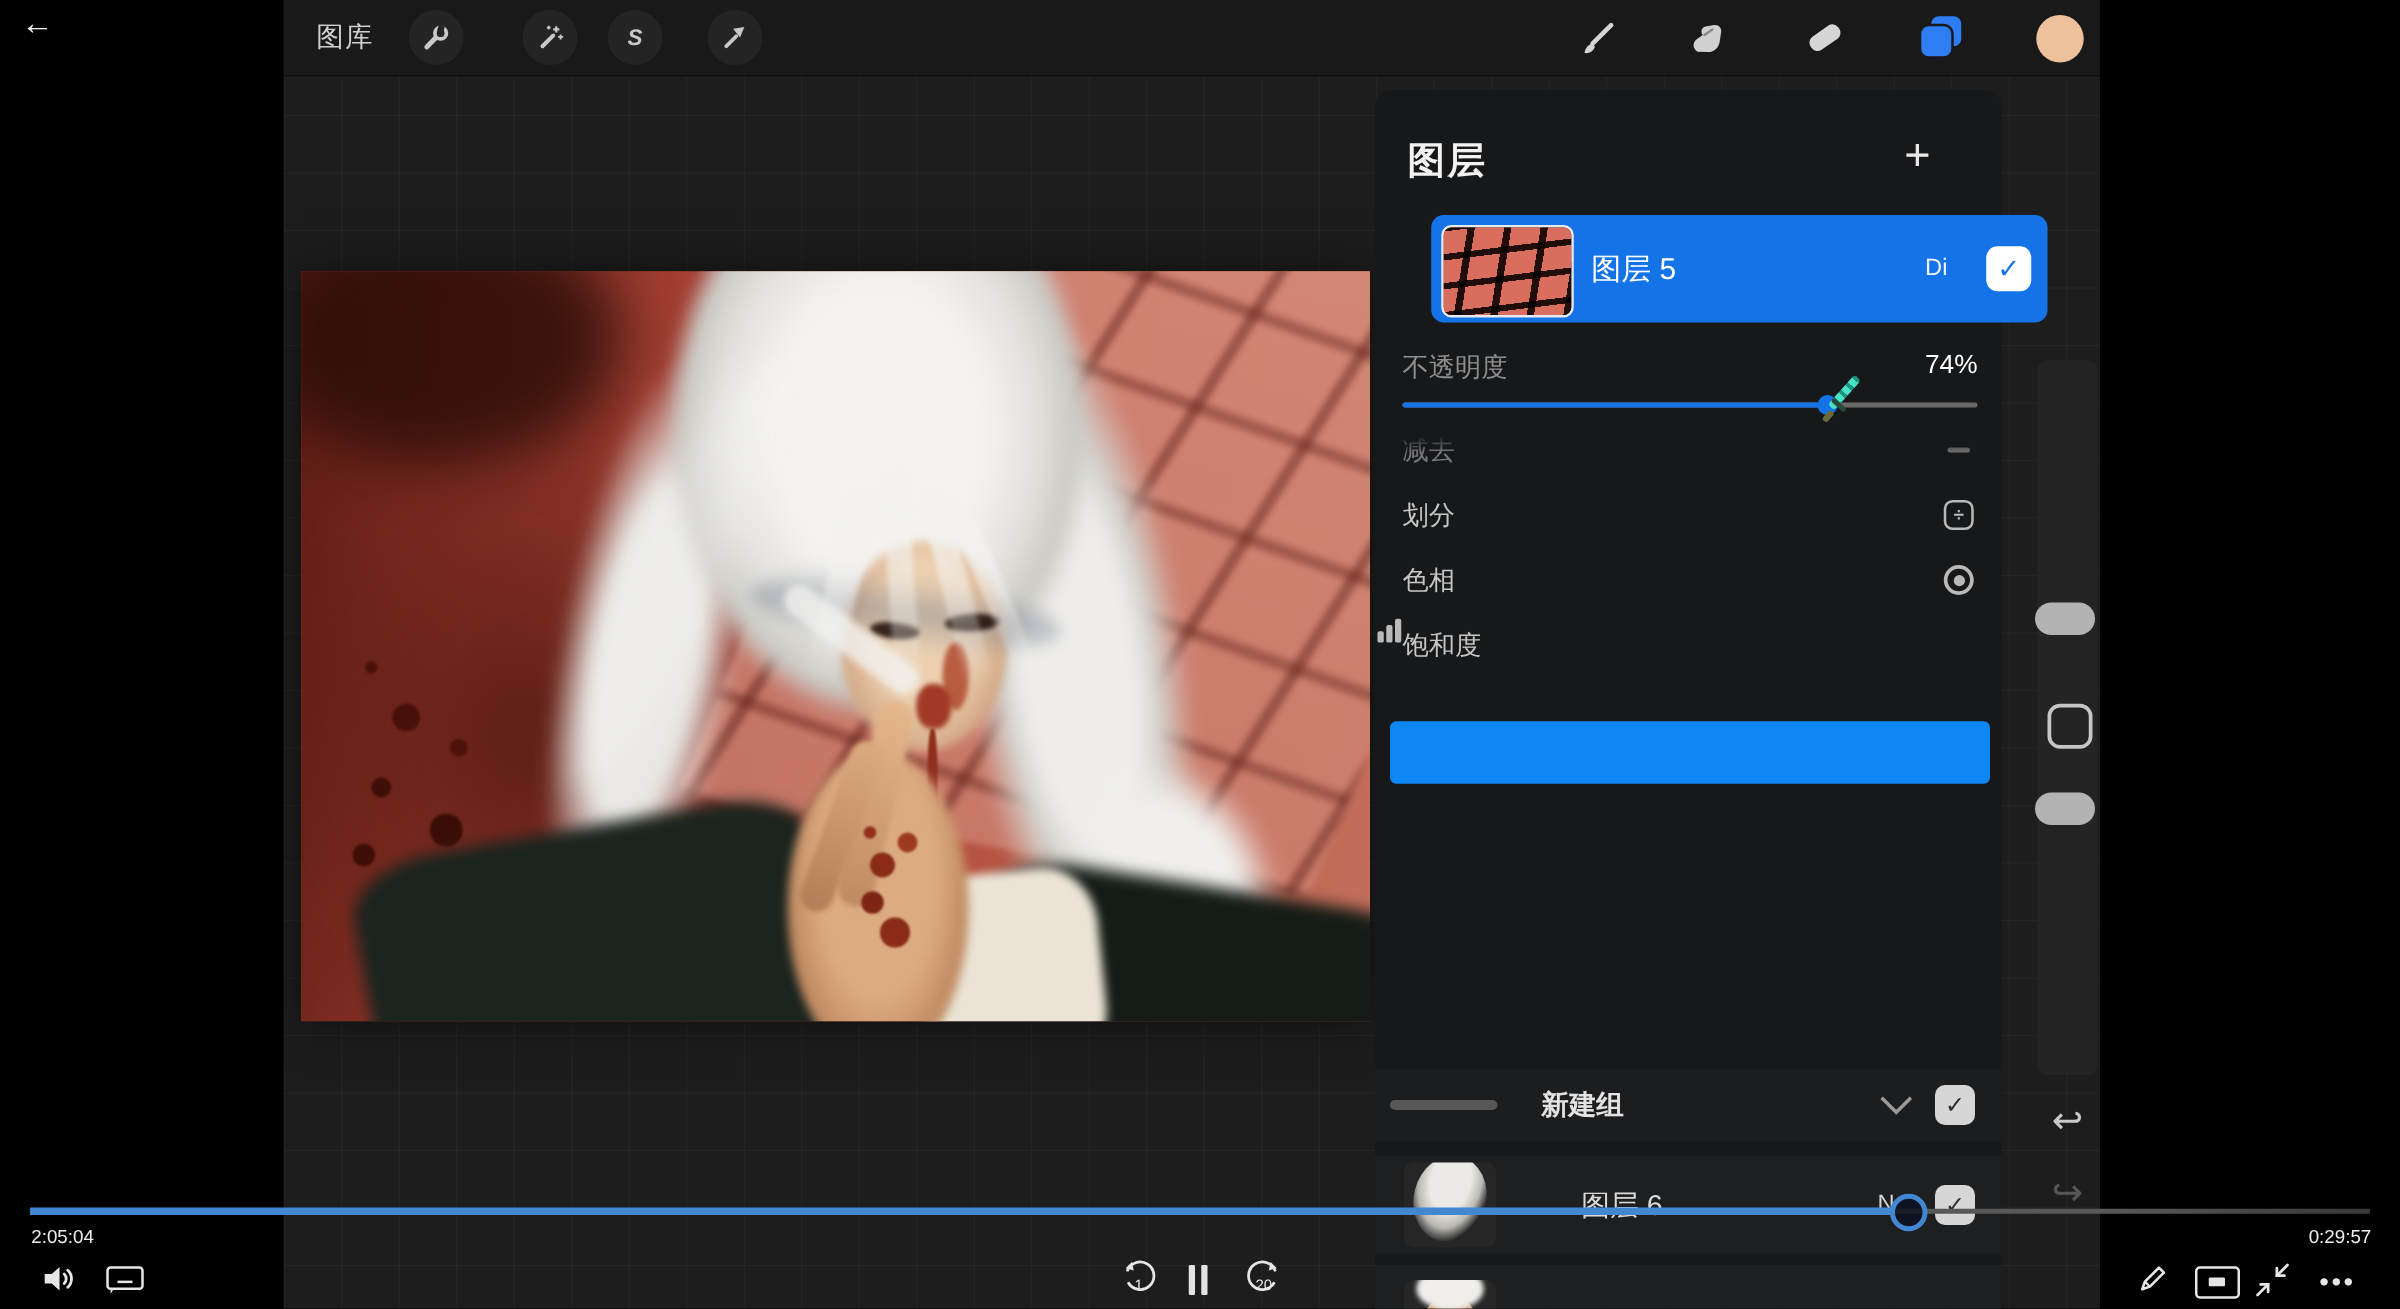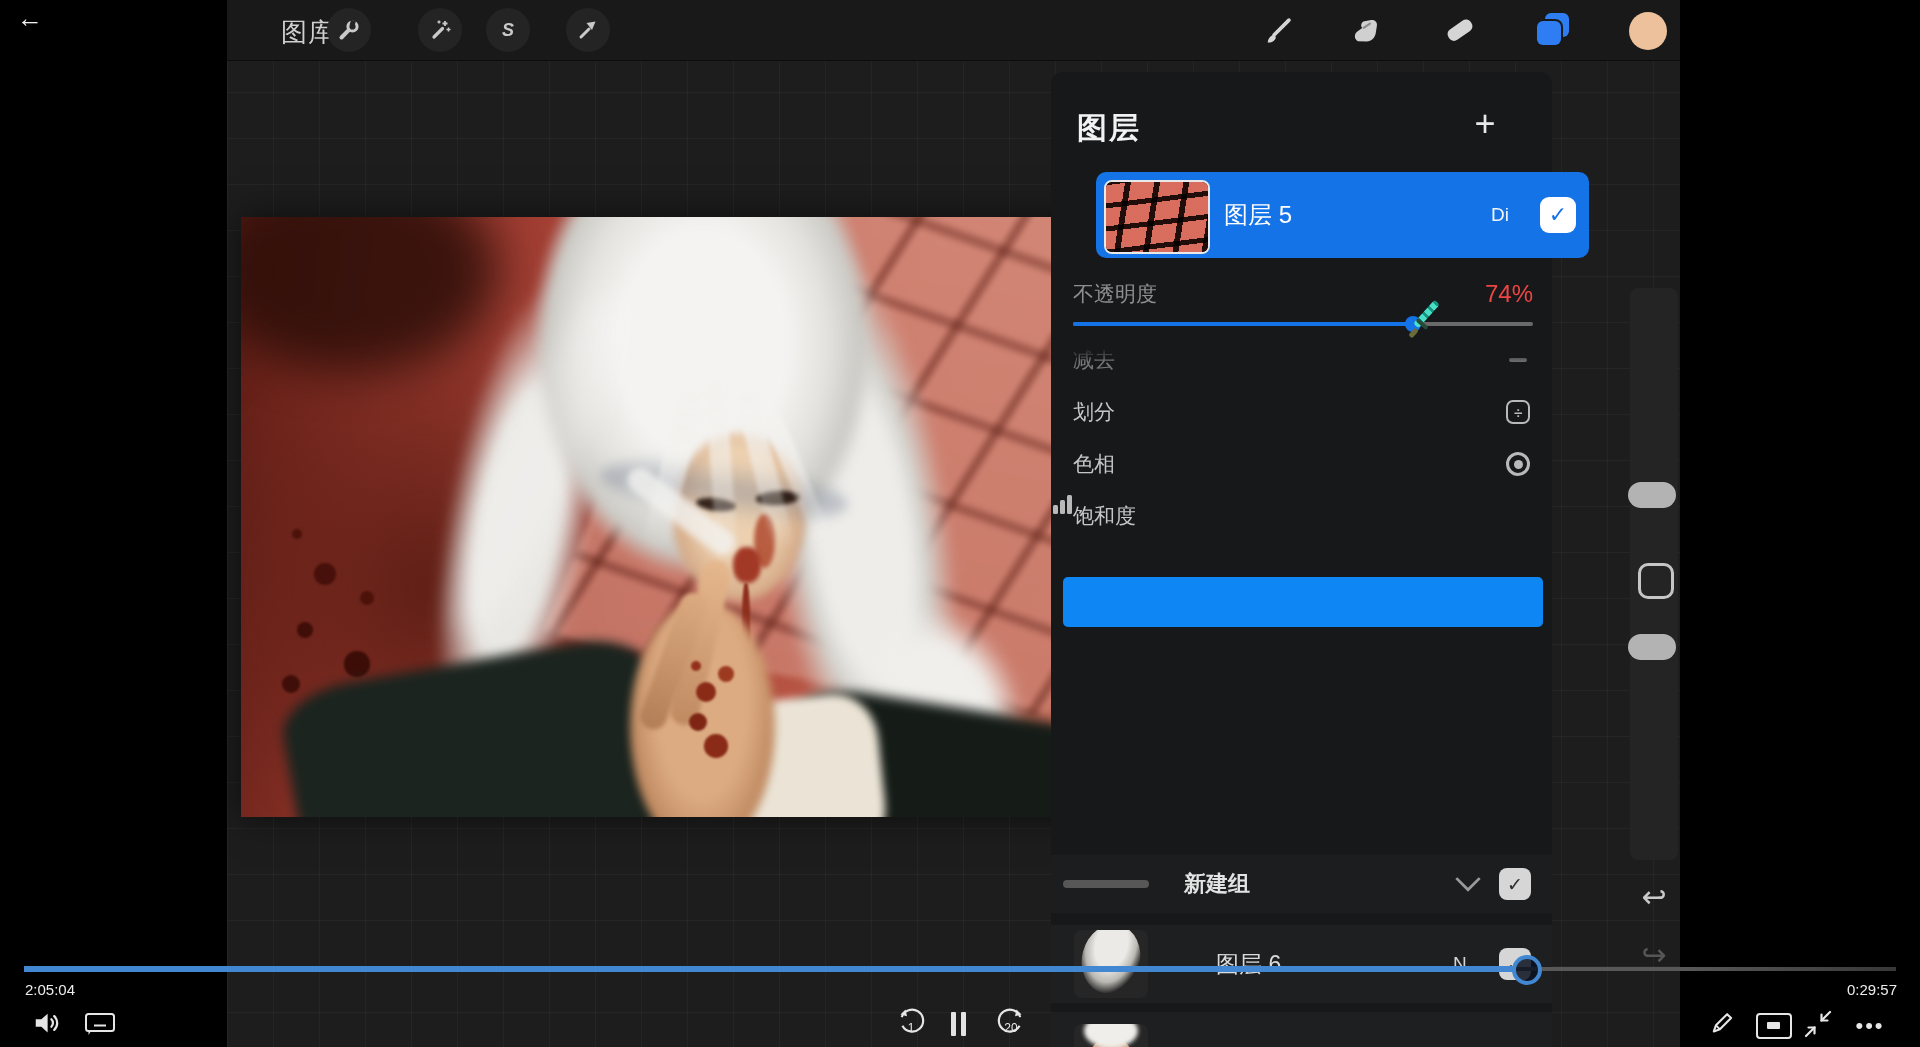--- a/index.html
+++ b/index.html
@@ -10,21 +10,21 @@
   #video-area{position:absolute;left:227px;top:0;width:1453px;height:1047px;overflow:hidden;
     background-color:#1d1d1d;
     background-image:linear-gradient(rgba(255,255,255,.035) 1px,transparent 1px),
                      linear-gradient(90deg,rgba(255,255,255,.035) 1px,transparent 1px);
     background-size:46px 46px;}
 
   
   #topbar{position:absolute;left:0;top:0;width:1453px;height:60px;background:#191919;border-bottom:1px solid #0d0d0d;}
   .tool-circle{position:absolute;top:8px;width:44px;height:44px;border-radius:50%;background:#242425;
     display:flex;align-items:center;justify-content:center;}
-  .gallery{position:absolute;left:26px;top:15px;font-size:26px;color:#cfcfcf;letter-spacing:1px;margin-left:28px;}
+  .gallery{position:absolute;left:26px;top:15px;font-size:22px;color:#cfcfcf;letter-spacing:1px;}
   .top-glyph{position:absolute;top:10px;width:40px;height:40px;display:flex;align-items:center;justify-content:center;}
   #layers-btn{background:transparent;}
   .lay-sq{position:absolute;width:24px;height:24px;border-radius:6px;background:#2e7df2;}
   .lay-sq.back{left:12px;top:3px;background:#2e7df2;box-shadow:0 0 0 2px #191919;}
   .lay-sq.front{left:4px;top:11px;box-shadow:0 0 0 2px #191919;}
   #color-swatch{width:38px;height:38px;border-radius:50%;background:#ecc19c;}
 
   
   #canvas{position:absolute;left:14px;top:217px;width:855px;height:600px;overflow:hidden;
           background:#8e352a;box-shadow:0 0 34px rgba(0,0,0,.55);}
@@ -79,39 +79,39 @@
     background:#151c17;filter:blur(6px);}
   .bang{position:absolute;border-radius:20px;background:linear-gradient(#f3f2ef,rgba(243,242,239,0));filter:blur(2px);}
   .b1{left:49%;top:29%;width:3%;height:27%;transform:rotate(14deg);}
   .b2{left:55%;top:27%;width:2.4%;height:31%;transform:rotate(-4deg);}
   .b3{left:60%;top:29%;width:2.6%;height:27%;transform:rotate(-14deg);}
   .b4{left:64%;top:32%;width:2.2%;height:23%;transform:rotate(-23deg);}
   .cheek-streak{left:44%;top:47%;width:15%;height:4.2%;transform:rotate(37deg);border-radius:20px;
     background:rgba(242,242,240,.8);filter:blur(3px);}
 
   
-  #layers-panel{position:absolute;left:824px;top:72px;width:501px;height:975px;background:#17181a;
+  #layers-panel{position:absolute;left:873px;top:72px;width:501px;height:975px;background:#17181a;
     border-radius:12px 12px 0 0;}
   #panel-title{position:absolute;left:26px;top:36px;font-size:30px;font-weight:bold;color:#f2f2f2;letter-spacing:2px;}
   #panel-plus{position:absolute;left:412px;top:30px;width:44px;height:44px;font-size:36px;font-weight:200;color:#e8e8e8;
     display:flex;align-items:center;justify-content:center;cursor:pointer;}
   #layer5-row{position:absolute;left:4px;top:100px;width:493px;height:86px;border-radius:10px;background:#1573e8;margin-left:41px;}
   .thumb5{position:absolute;left:8px;top:8px;width:102px;height:70px;border-radius:8px;background:#1a1110;
     border:2px solid #e9e9e9;overflow:hidden;}
   .thumb5-grid{position:absolute;left:-12px;top:-8px;width:130px;height:92px;transform:rotate(-7deg) skewX(-16deg);
     background:repeating-linear-gradient(90deg,#eba79b 0 24px,#241512 24px 30px),
                repeating-linear-gradient(0deg,#eba79b 0 18px,#241512 18px 23px);
     background-blend-mode:multiply;}
   .rowlabel{position:absolute;left:128px;top:0;height:86px;display:flex;align-items:center;font-size:24px;color:#fff;}
   .badge{position:absolute;font-size:19px;color:#f3f3f3;}
   .cb{position:absolute;width:36px;height:36px;border-radius:9px;background:#fff;display:flex;align-items:center;
       justify-content:center;font-size:22px;color:#1573e8;cursor:pointer;}
   .cb.small{width:32px;height:32px;border-radius:8px;background:#d6d6d6;color:#2c2c2c;font-size:19px;}
   #opacity-label{position:absolute;left:22px;top:208px;font-size:21px;color:#8f8f8f;}
-  #opacity-value{position:absolute;right:19px;top:208px;font-size:24px;color:#ef4444;}
+  #opacity-value{position:absolute;right:19px;top:208px;font-size:21px;color:#ffffff;}
   #opacity-slider{position:absolute;left:22px;top:244px;width:460px;height:16px;cursor:pointer;}
   #opacity-track{position:absolute;left:0;top:6px;width:100%;height:4px;border-radius:2px;background:#6a6a6a;}
   #opacity-fill{position:absolute;left:0;top:6px;width:340px;height:4px;border-radius:2px;background:#1573e8;}
   #opacity-handle{position:absolute;left:332px;top:0;width:16px;height:16px;border-radius:50%;background:#1573e8;}
   
   #cursor{position:absolute;left:352px;top:224px;width:46px;height:46px;pointer-events:none;}
   #cursor .blade{position:absolute;left:20px;top:2px;width:7px;height:32px;border-radius:3px;transform:rotate(42deg);
     background:repeating-linear-gradient(0deg,#49e0c8 0 5px,#18947f 5px 8px);}
   #cursor .guard{position:absolute;left:12px;top:26px;width:14px;height:4px;border-radius:2px;transform:rotate(42deg);background:#274a3a;}
   #cursor .grip{position:absolute;left:8px;top:32px;width:5px;height:10px;border-radius:2px;transform:rotate(42deg);background:#6b6b3a;}

